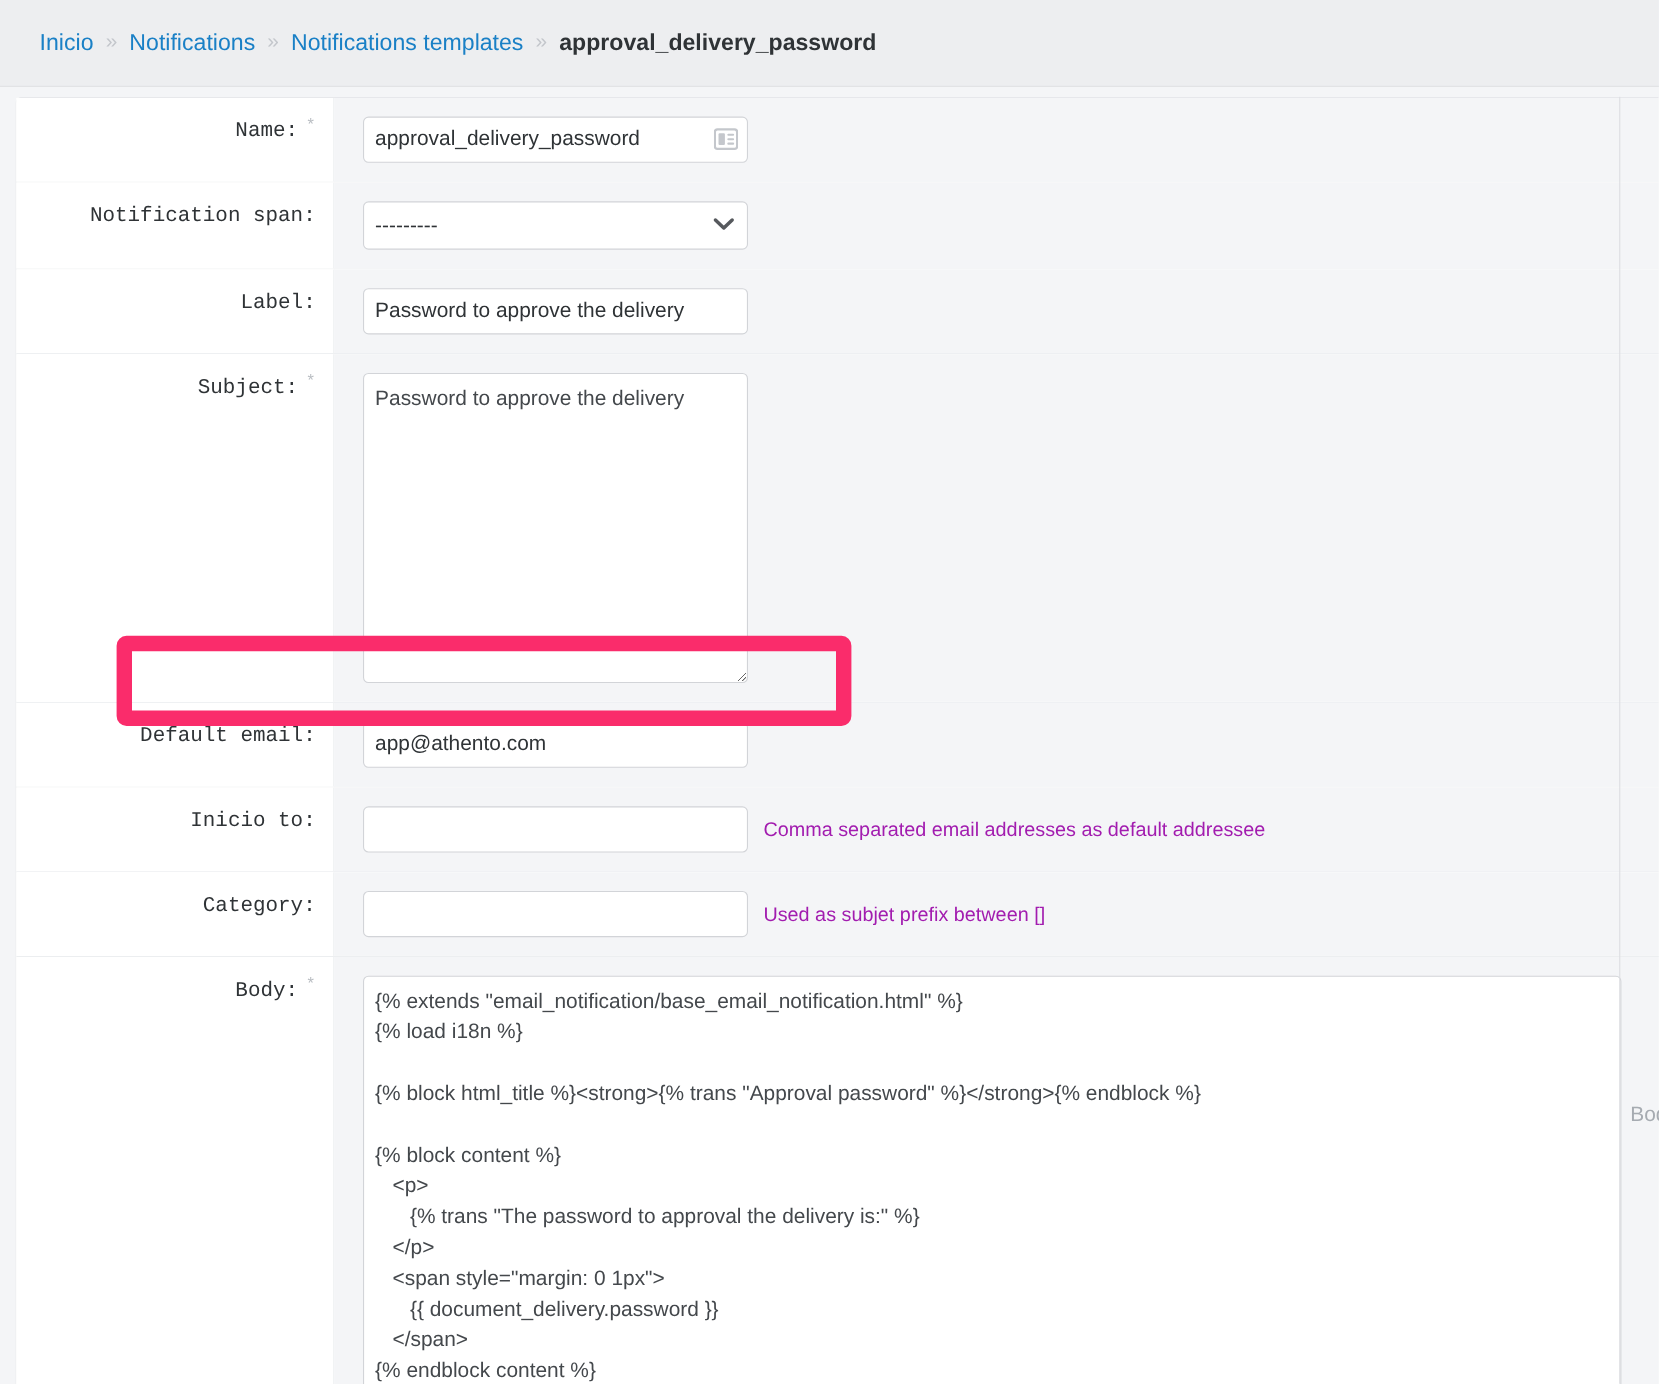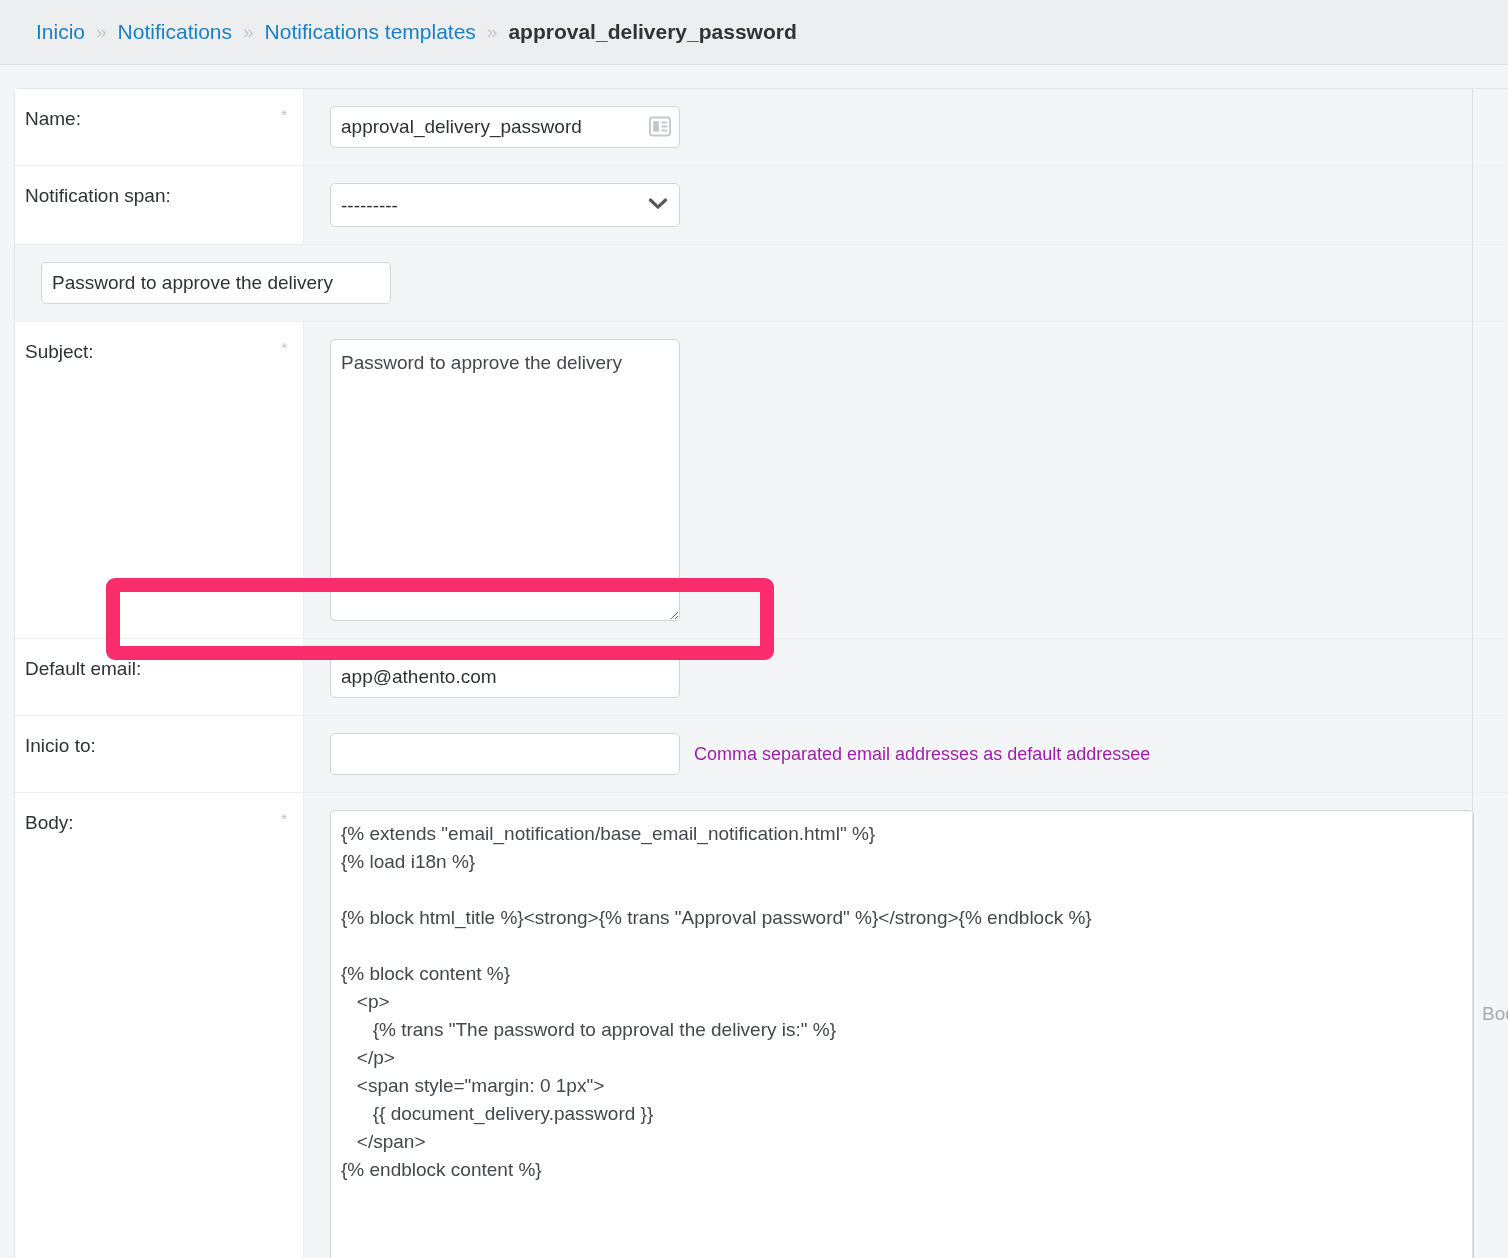--- a/index.html
+++ b/index.html
@@ -9,21 +9,21 @@
     width: 1508px; height: 1258px;
     background: #f4f5f7;
     font-family: "Liberation Sans", sans-serif;
     overflow: hidden;
   }
 
   
   .breadcrumb-bar {
     position: absolute;
     left: 0; top: 0;
-    width: 1508px; height: 65px;
+    width: 1508px; height: 79px;
     background: #edeef0;
     border-bottom: 1px solid #e0e1e4;
     display: flex;
     align-items: center;
     padding-left: 36px;
   }
   .crumb-link {
     color: #1a80c6;
     font-size: 21px;
     text-decoration: none;
@@ -62,25 +62,26 @@
   }
   .frow:last-child { border-bottom: none; }
 
   .flabel {
     width: 289px;
     min-width: 289px;
     background: #ffffff;
     border-right: 1px solid #eceef0;
     display: flex;
     align-items: flex-start;
-    justify-content: space-between;
+    justify-content: flex-end;
     padding: 19px 16px 14px 10px;
     color: #2f3336;
     font-size: 19px;
     white-space: nowrap;
+    font-family: Liberation Mono, monospace;
   }
   .req {
     color: #b9bdc2;
     font-size: 15px;
     margin-left: 7px;
     position: relative;
     top: -2px;
   }
   .ffield {
     flex: 1;
@@ -233,20 +234,23 @@
         <span class="select-chev">
           <svg width="20" height="14" viewBox="0 0 20 14" aria-hidden="true">
             <path d="M2.4 3 L10 10.2 L17.6 3" fill="none" stroke="#56595d" stroke-width="3.2" stroke-linecap="round" stroke-linejoin="round"></path>
           </svg>
         </span>
       </div>
     </div>
   </div>
 
   <div class="frow">
+    <div class="flabel">
+      <span>Label:</span>
+    </div>
     <div class="ffield">
       <input class="tinput" type="text" style="padding-right: 10px;" value="Password to approve the delivery">
     </div>
   </div>
 
   <div class="frow">
     <div class="flabel">
       <span>Subject:</span>
       <span class="req">*</span>
     </div>
@@ -267,20 +271,29 @@
   <div class="frow">
     <div class="flabel">
       <span>Inicio to:</span>
     </div>
     <div class="ffield">
       <input class="tinput" type="text" style="padding-right: 10px;" value="">
       <span class="helptext">Comma separated email addresses as default addressee</span>
     </div>
   </div>
 
+  <div class="frow">
+    <div class="flabel">
+      <span>Category:</span>
+    </div>
+    <div class="ffield">
+      <input class="tinput" type="text" style="padding-right: 10px;" value="">
+      <span class="helptext">Used as subjet prefix between []</span>
+    </div>
+  </div>
 
   <div class="frow">
     <div class="flabel">
       <span>Body:</span>
       <span class="req">*</span>
     </div>
     <div class="ffield">
       <textarea class="tarea body-area" style="">{% extends "email_notification/base_email_notification.html" %}
 {% load i18n %}
 

